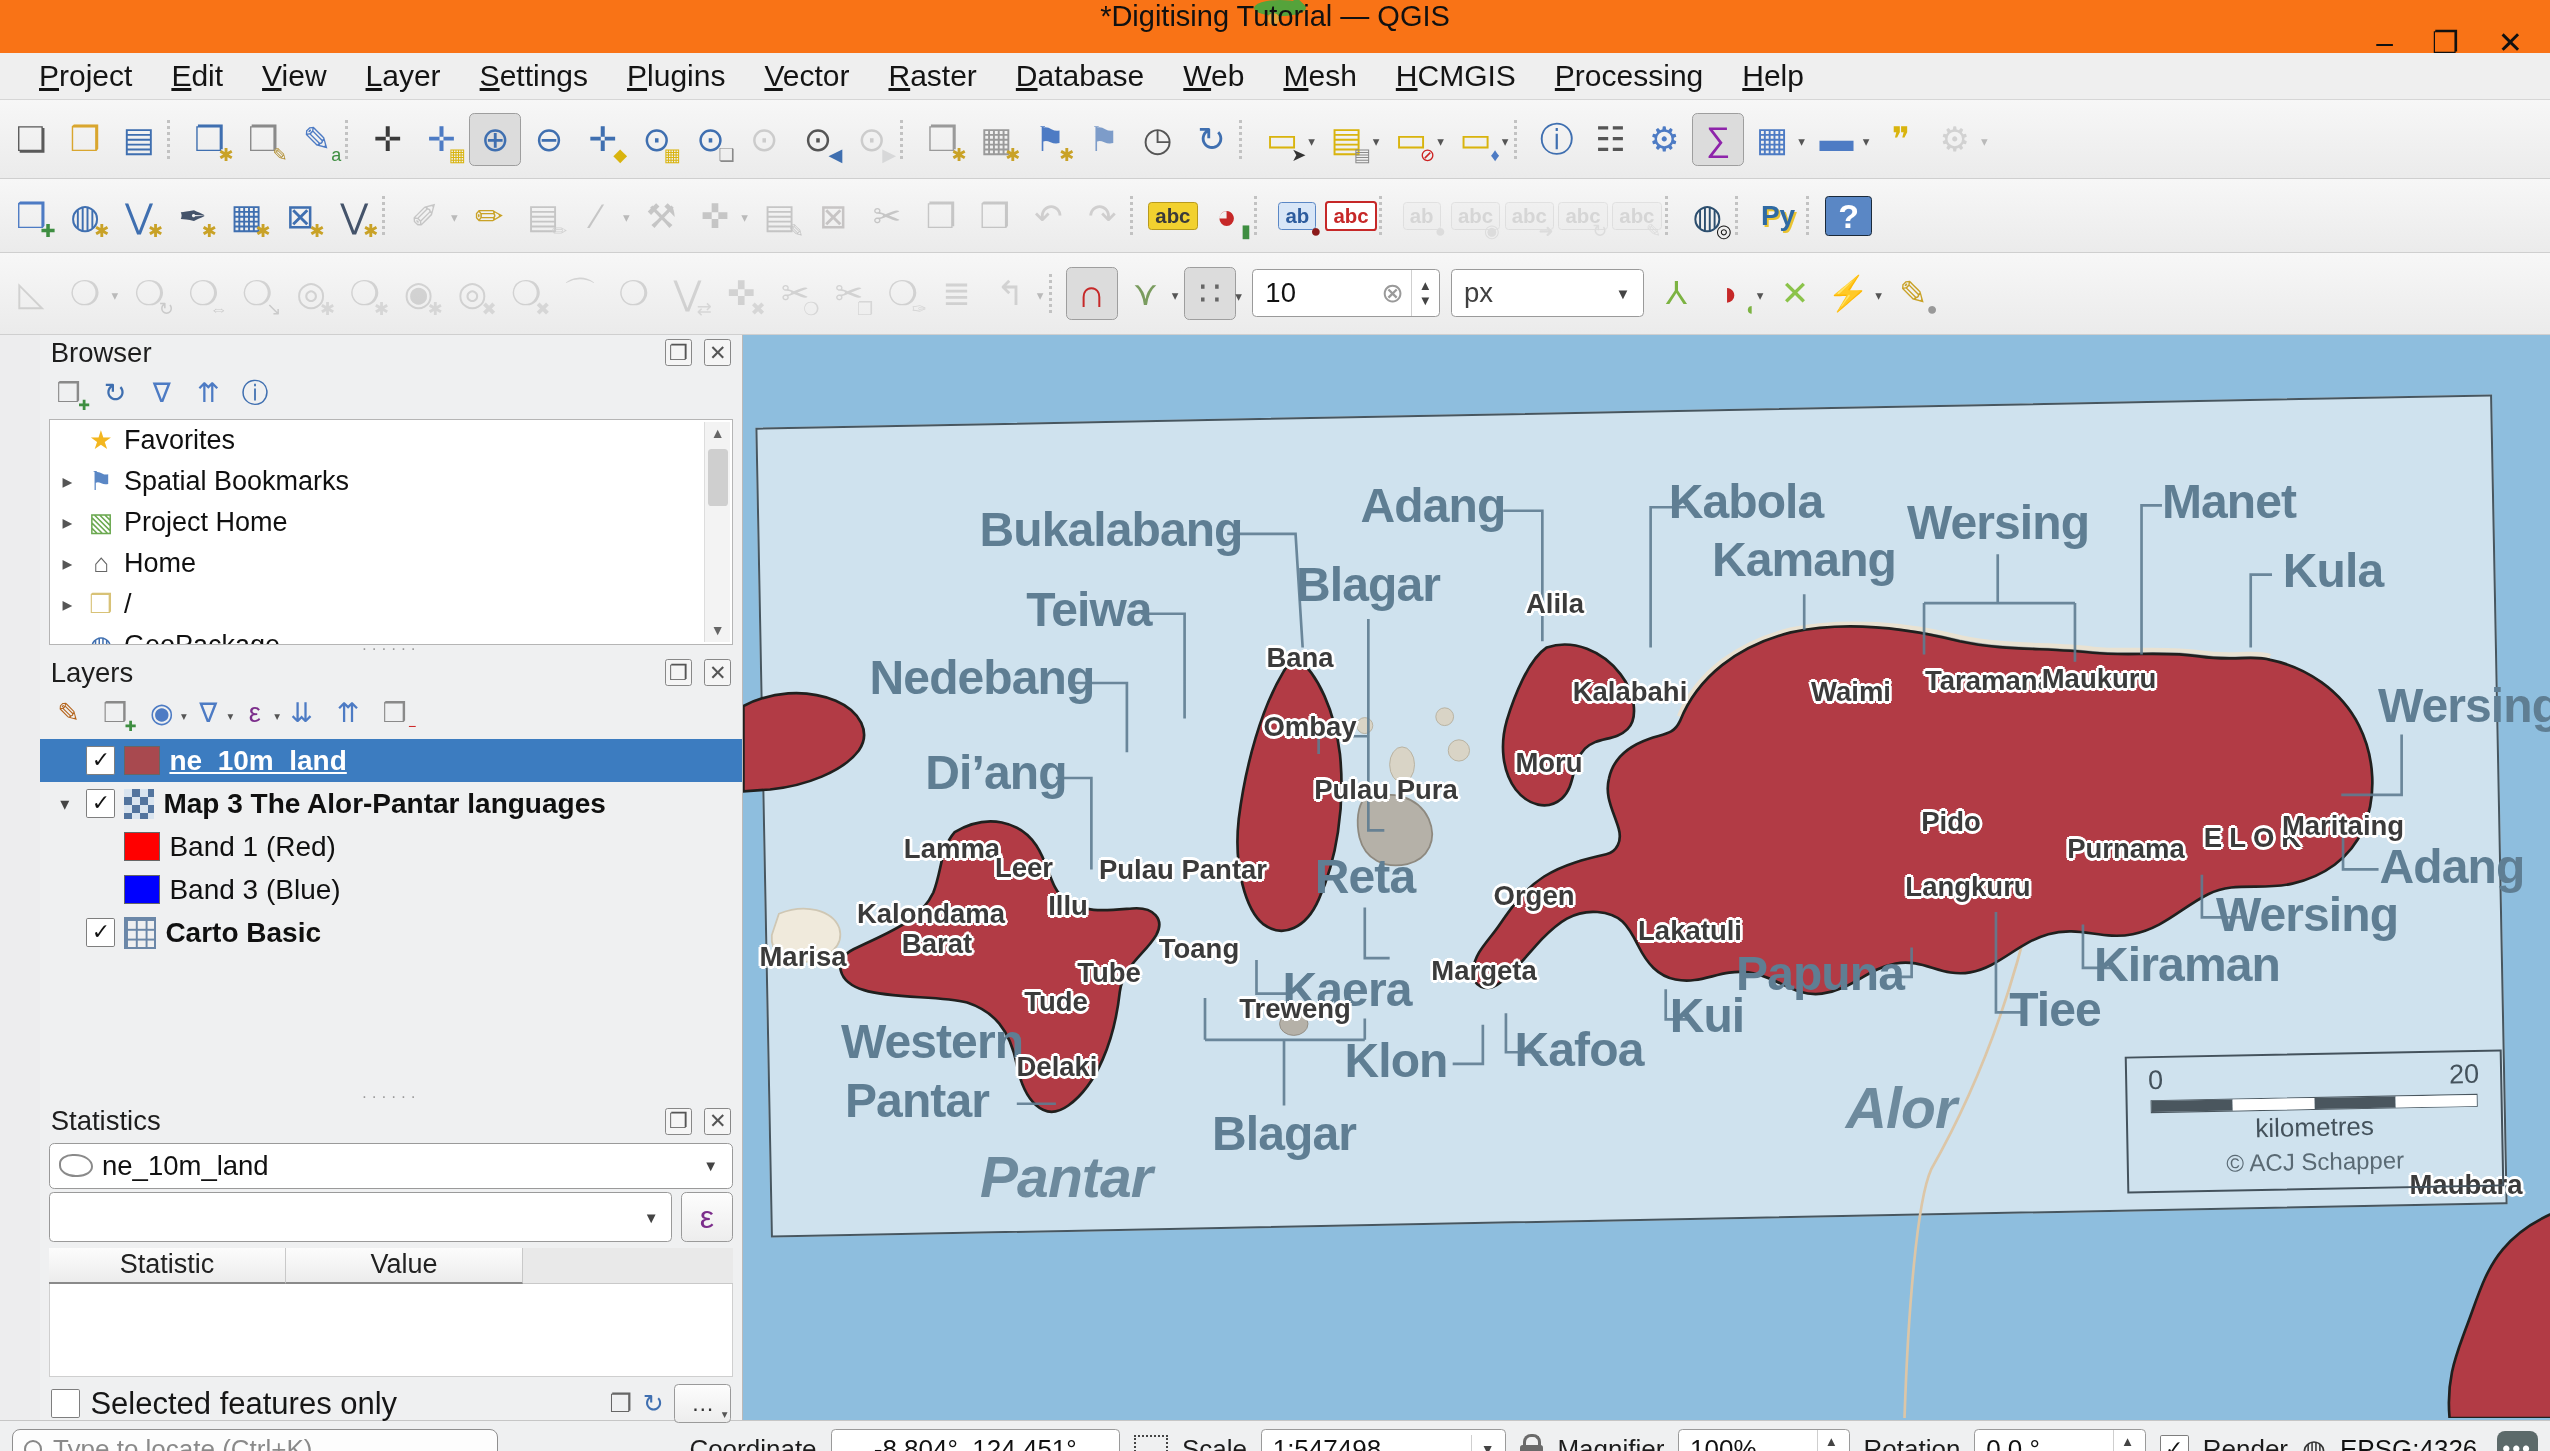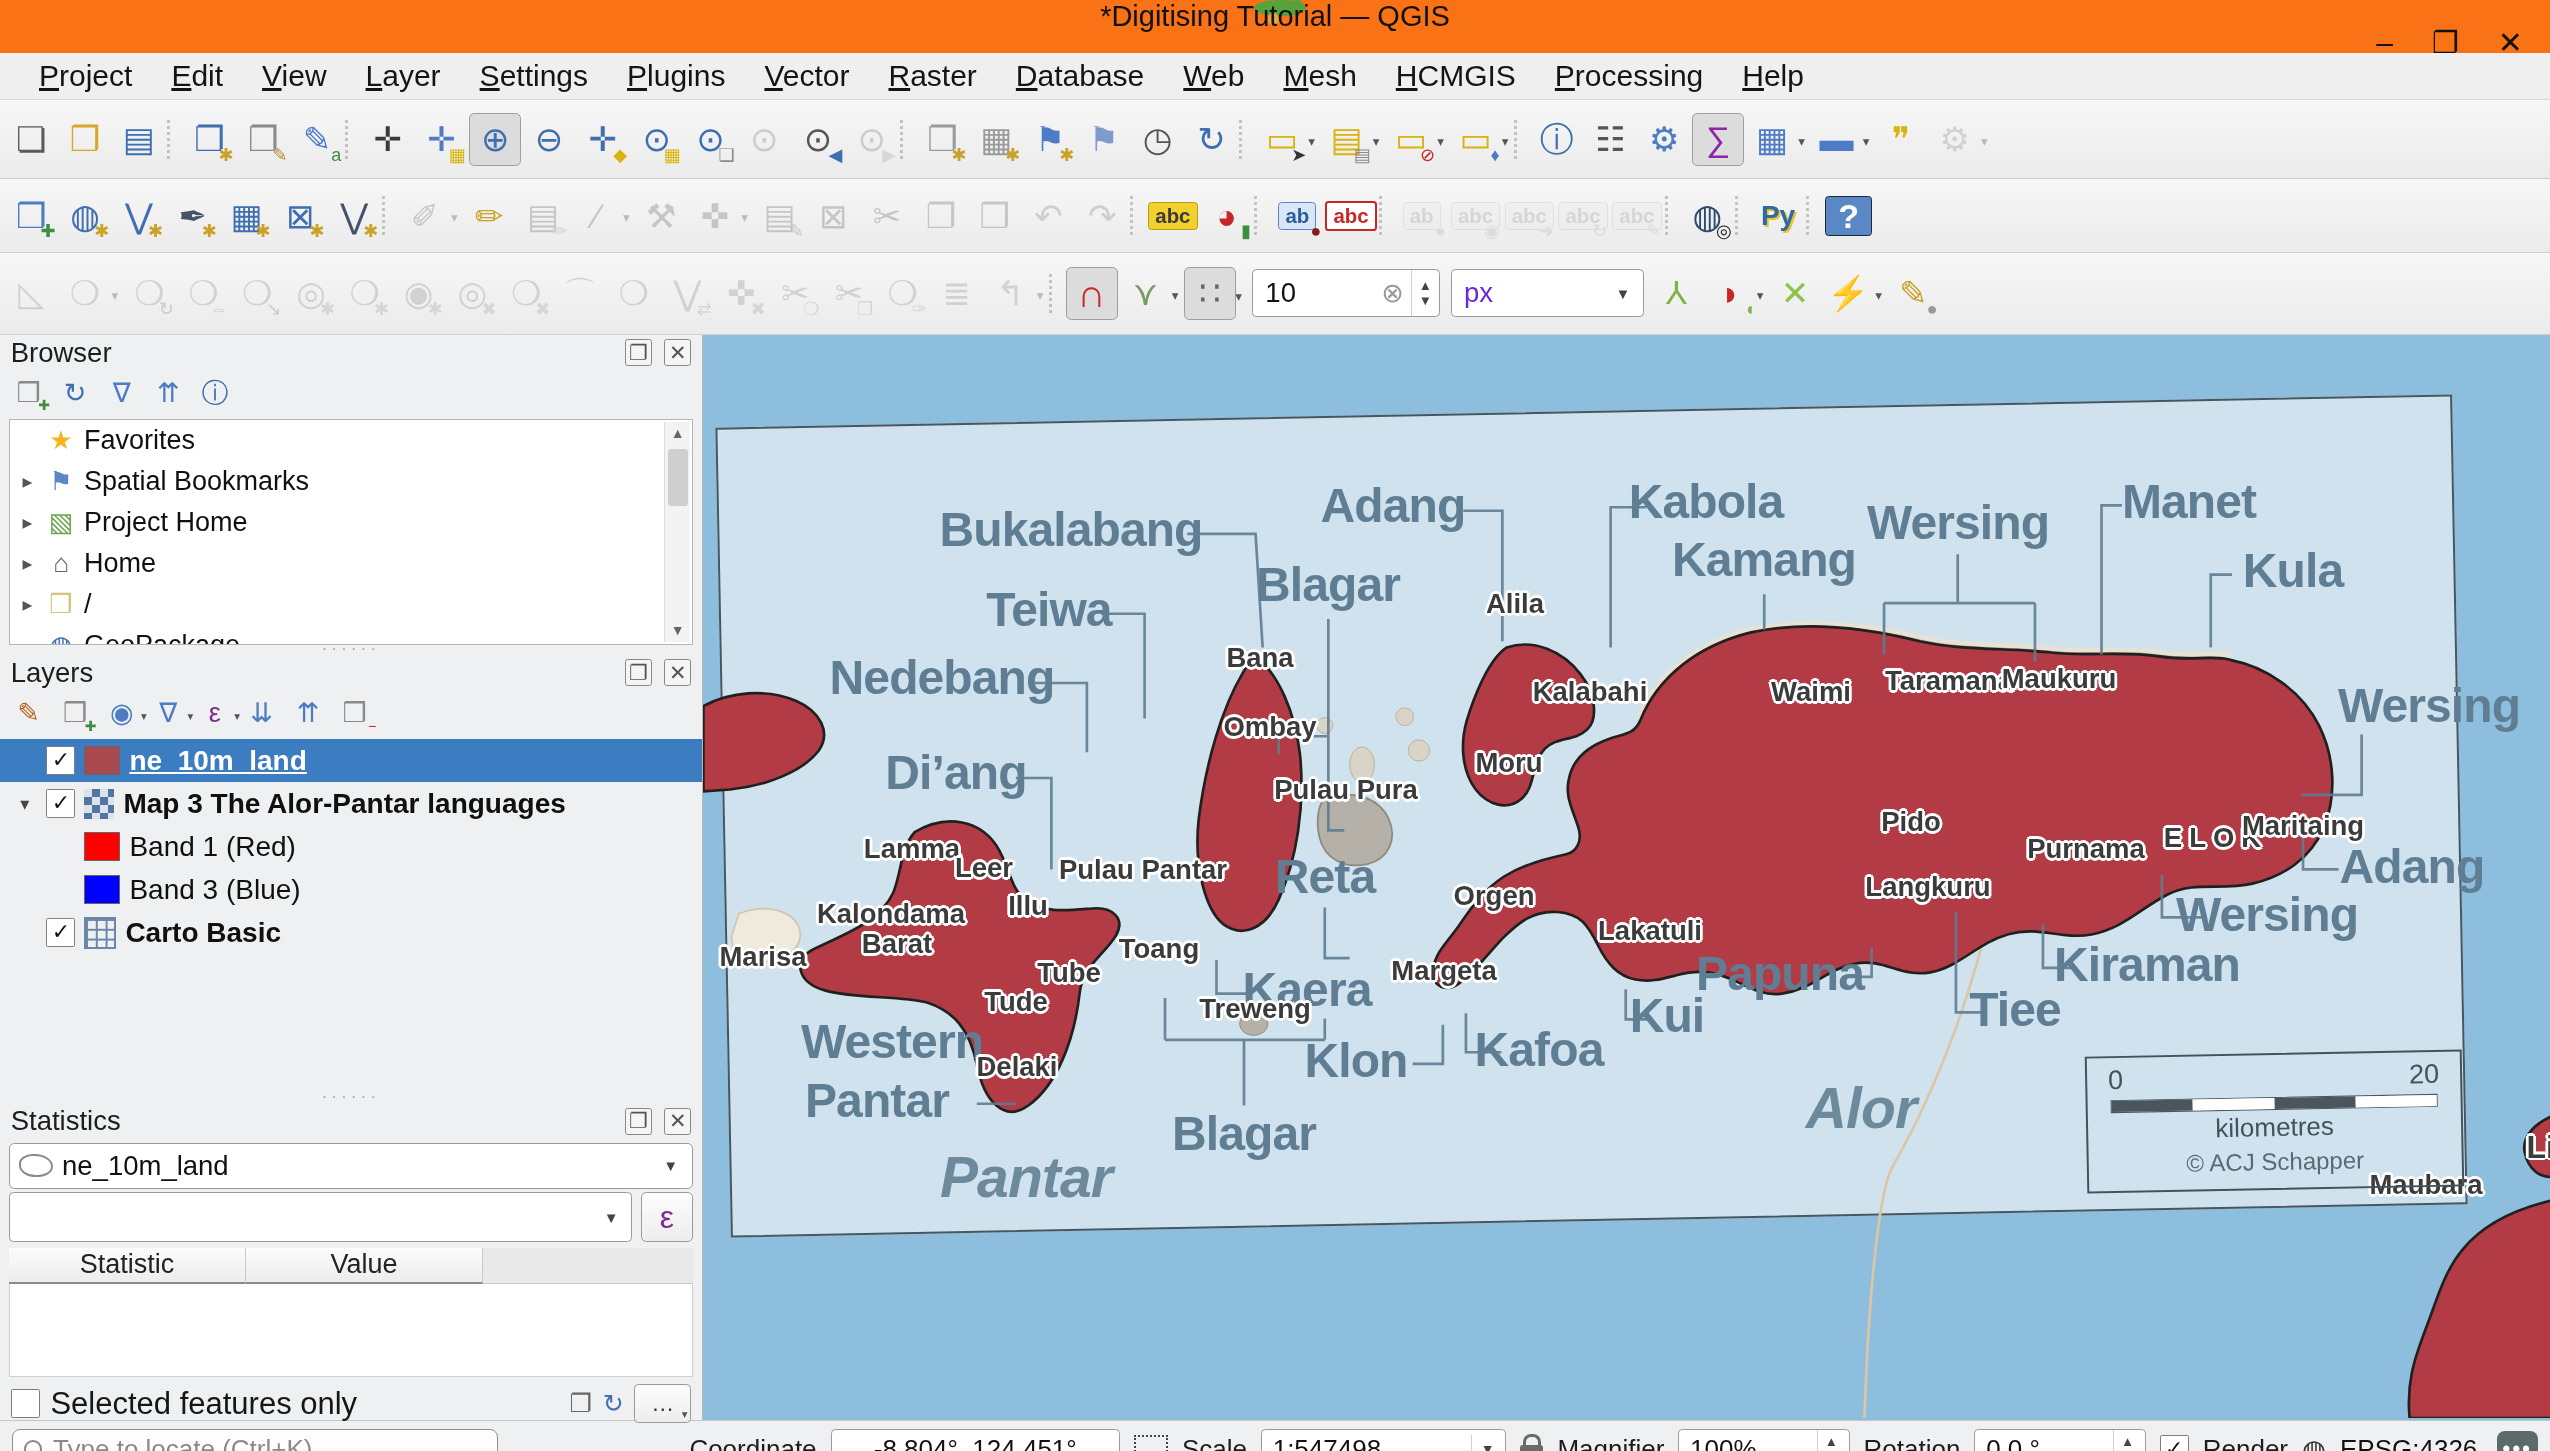--- a/index.html
+++ b/index.html
@@ -41,26 +41,26 @@
   .pyico .g{color:#2f6aa3;font-weight:bold;font-size:28px;text-shadow:1.8px 1.8px 0 #e9c331;}
   .helpico .g{background:#5a87c5;color:#fff;padding:1.8px 12.4px;border-radius:3.6px;font-weight:bold;border:1.8px solid #1b2a3a;}
   .magnet .g{font-weight:bold;font-size:39px;}
   .flip .g{display:inline-block;transform:rotate(180deg);}
   .spinbox{display:flex;align-items:center;background:#fff;border:1.8px solid #9a9a9a;border-radius:4.4px;height:46px;width:186px;margin:0 3.6px;}
   .spinbox .spin-val{flex:1;font-size:27.5px;padding-left:12.4px;color:#111;}
   .spinbox .spin-clear{color:#9a9a9a;font-size:27px;padding-right:7px;}
   .spin-arrows{display:flex;flex-direction:column;justify-content:center;gap:1.8px;padding:0 7px;border-left:0.9px solid #cfcfcf;height:100%;}
   .spin-arrows span{font-size:13.3px;color:#444;line-height:1;}
   .combo{display:flex;align-items:center;background:#fff;border:1.8px solid #9a9a9a;border-radius:4.4px;height:46px;}
-  .combo .cval{flex:1;font-size:27.5px;padding-left:12.4px;color:#6d28d9;}
+  .combo .cval{flex:1;font-size:27.5px;padding-left:12.4px;color:#404040;}
   .combo .arr{font-size:15px;color:#444;padding:0 12.4px;}
   .pxcombo{width:191px;margin:0 5.3px;}
 
   
-  .main{display:flex;height:1085px;}
+  .main{display:flex;height:1085px;padding-left:40px;}
   .dock{width:702px;flex:none;background:#eff0f1;border-right:0.9px solid #b9b9b9;display:flex;flex-direction:column;}
   .panel{position:relative;}
   .phead{height:36px;display:flex;align-items:center;padding:0 10.7px;}
   .ptitle{font-size:27.5px;color:#1d1d1d;}
   .phbtns{margin-left:auto;display:flex;gap:12.4px;}
   .phbtns span{font-size:21px;color:#555;border:1.8px solid #888;border-radius:2.7px;width:25px;height:25px;display:flex;align-items:center;justify-content:center;background:#f5f5f5;}
   .ptools{display:flex;align-items:center;gap:3.6px;padding:1.8px 7px;}
   .pbtn{position:relative;width:43px;height:41px;background:none;border:none;display:flex;align-items:center;justify-content:center;}
   .pbtn .g{font-size:27px;}
   .pbtn .bd{position:absolute;right:0;bottom:0;font-size:14px;}

